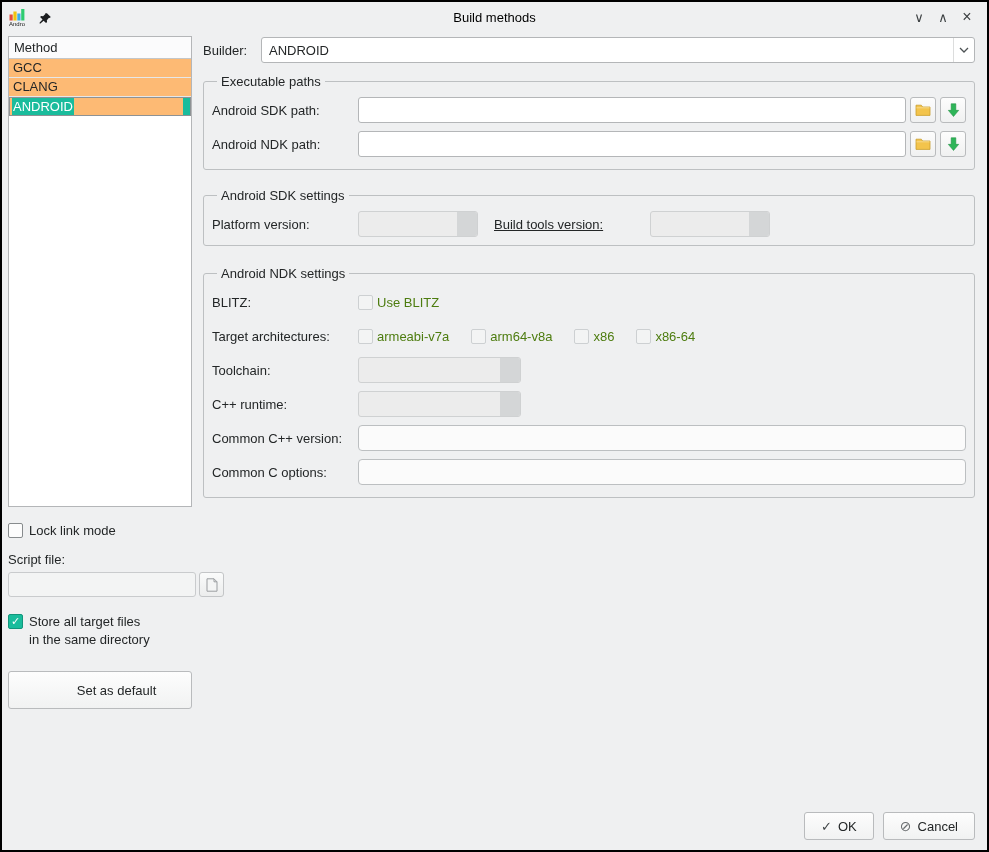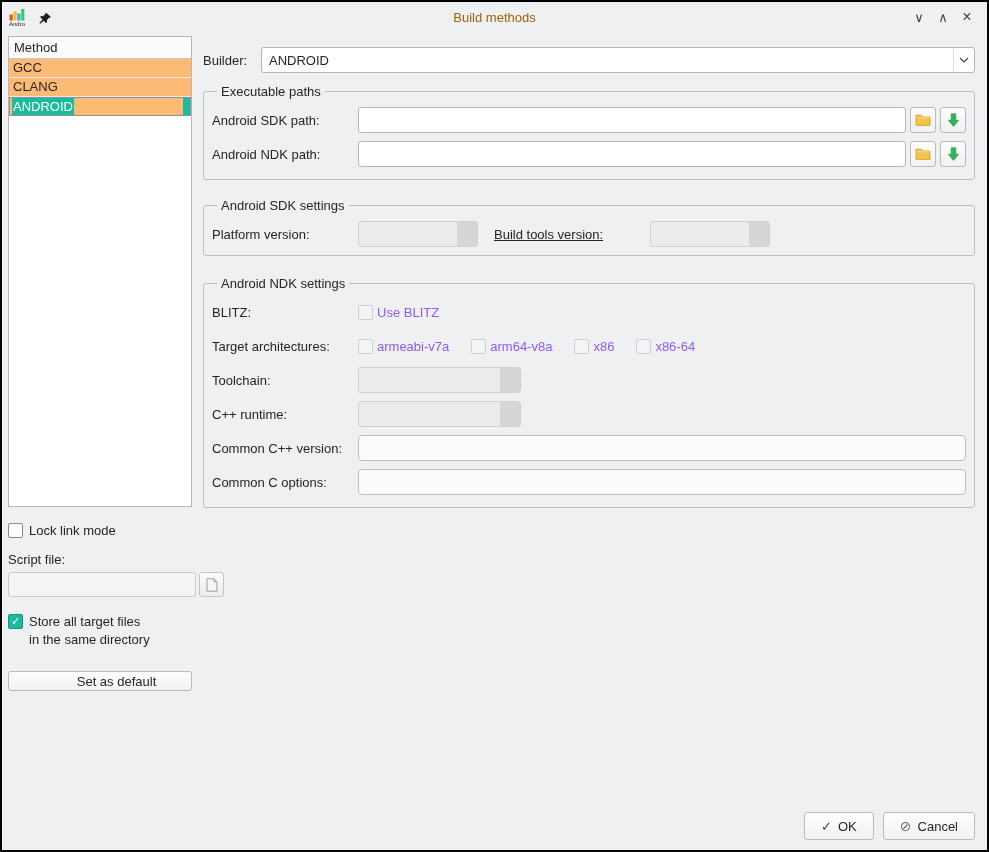--- a/index.html
+++ b/index.html
@@ -13,21 +13,21 @@
     display: flex; flex-direction: column;
     position: relative; overflow: hidden;
   }
 
   
   .titlebar { height: 30px; position: relative; display: flex; align-items: center; flex: none; }
   .tb-left { display: flex; align-items: flex-start; gap: 10px; margin-left: 4px; }
   .app-icon-wrap { display:flex; flex-direction:column; align-items:center; width: 22px; margin-top: 2px; cursor: default; }
   .app-icon-label { font-size: 6px; line-height: 7px; color:#1a1a1a; white-space: nowrap; overflow: hidden; max-width: 24px; }
   .pin-icon { margin-top: 6px; }
-  .tb-title { position:absolute; left:0; right:0; text-align:center; font-size:13px; color:#a16207; pointer-events:none; }
+  .tb-title { position:absolute; left:0; right:0; text-align:center; font-size:13px; color:#000000; pointer-events:none; }
   .tb-controls { margin-left:auto; display:flex; align-items:center; margin-right: 8px; z-index: 2; }
   .tb-btn { width: 24px; height: 22px; display:flex; align-items:center; justify-content:center; font-size: 13px; color:#3d4143; cursor: pointer; }
   .tb-btn.close { font-size: 16px; }
 
   
   .content { flex: 1; display: flex; padding: 4px 12px 10px 6px; min-height: 0; }
 
   
   .left-panel { width: 184px; flex: none; display: flex; flex-direction: column; }
   .method-list { height: 471px; background: #fff; border: 1px solid #b4b6b8; overflow: hidden; }
@@ -35,37 +35,37 @@
   .list-row { height: 19px; line-height: 18px; padding-left: 4px; border-bottom: 1px solid #e6e7e8; background:#fdba74; cursor: default; }
   .list-row.editing { display:flex; align-items:stretch; padding:0; border: 1px solid #8e9294; }
   .list-row.editing .sel-text { background: var(--accent); color:#fff; padding: 0 1px; margin-left: 2px; line-height: 17px; }
   .list-row.editing .caret-block { margin-left:auto; width: 7px; background: var(--accent); }
 
   .check-row { display:flex; align-items:center; gap: 6px; }
   .lock-row { margin-top: 16px; }
   .cbox { width: 15px; height: 15px; flex: none; border: 1px solid #878b8d; border-radius: 2px; background: #fcfcfc; display:flex; align-items:center; justify-content:center; }
   .cbox.checked { background: var(--accent); border-color: #12967c; color:#fff; font-size: 11px; font-weight: bold; line-height: 1; }
   .cbox.disabled { border-color: #cdd0d2; background: #f3f4f4; }
-  .dis-label { color: #8b5cf6; }
+  .dis-label { color: #4d7c0f; }
 
   .script-label { margin-top: 14px; }
   .script-row { margin-top: 5px; display: flex; gap: 3px; }
   .script-input { flex: 1; height: 25px; background: #f3f4f4; border: 1px solid #c9cbcd; border-radius: 3px; padding: 0 5px; font: inherit; color:#232627; }
   .mini-btn { width: 25px; height: 25px; flex:none; border: 1px solid #c3c5c7; border-radius: 3px; background: linear-gradient(#fafbfb,#eceded); display:flex; align-items:center; justify-content:center; }
 
   .store-row { margin-top: 16px; align-items: flex-start; }
   .store-row .cbox { margin-top: 1px; }
   .store-text span { display: block; line-height: 18px; }
 
-  .btn { height: 20px; border: 1px solid #b9bbbd; border-radius: 3px; background: linear-gradient(#fdfdfd,#f1f2f2); font: inherit; color:#232627; display: inline-flex; align-items: center; justify-content: center; gap: 6px; cursor: pointer; padding-left: 33px; }
+  .btn { height: 38px; border: 1px solid #b9bbbd; border-radius: 3px; background: linear-gradient(#fdfdfd,#f1f2f2); font: inherit; color:#232627; display: inline-flex; align-items: center; justify-content: center; gap: 6px; cursor: pointer; padding-left: 33px; }
   .set-default-btn { margin-top: 22px; width: 100%; }
 
   
   .right-panel { flex: 1; margin-left: 11px; display: flex; flex-direction: column; min-width: 0; }
-  .builder-row { display: flex; align-items: center; margin-top: 11px; }
+  .builder-row { display: flex; align-items: center; margin-top: 1px; }
   .builder-row > label { width: 58px; flex: none; }
 
   .combo { flex: 1; height: 26px; background: #fff; border: 1px solid #b4b6b8; border-radius: 3px; display: flex; align-items: center; padding-left: 7px; position: relative; cursor: pointer; }
   .combo .combo-arrow { margin-left: auto; width: 21px; height: 100%; display: flex; align-items: center; justify-content: center; border-left: 1px solid #dcdddd; }
   .combo-dis { height: 26px; background: #ececec; border: 1px solid #cfd1d2; border-radius: 3px; display: flex; align-items: center; overflow: hidden; }
   .combo-dis .drop-block { margin-left: auto; width: 20px; height: 100%; background: #d4d6d7; }
 
   fieldset { border: 1px solid #bdc0c2; border-radius: 3px; padding: 8px 8px 4px 8px; margin-top: 11px; }
   legend { padding: 0 4px; margin-left: 5px; font-size: 13px; color:#232627; }
 

